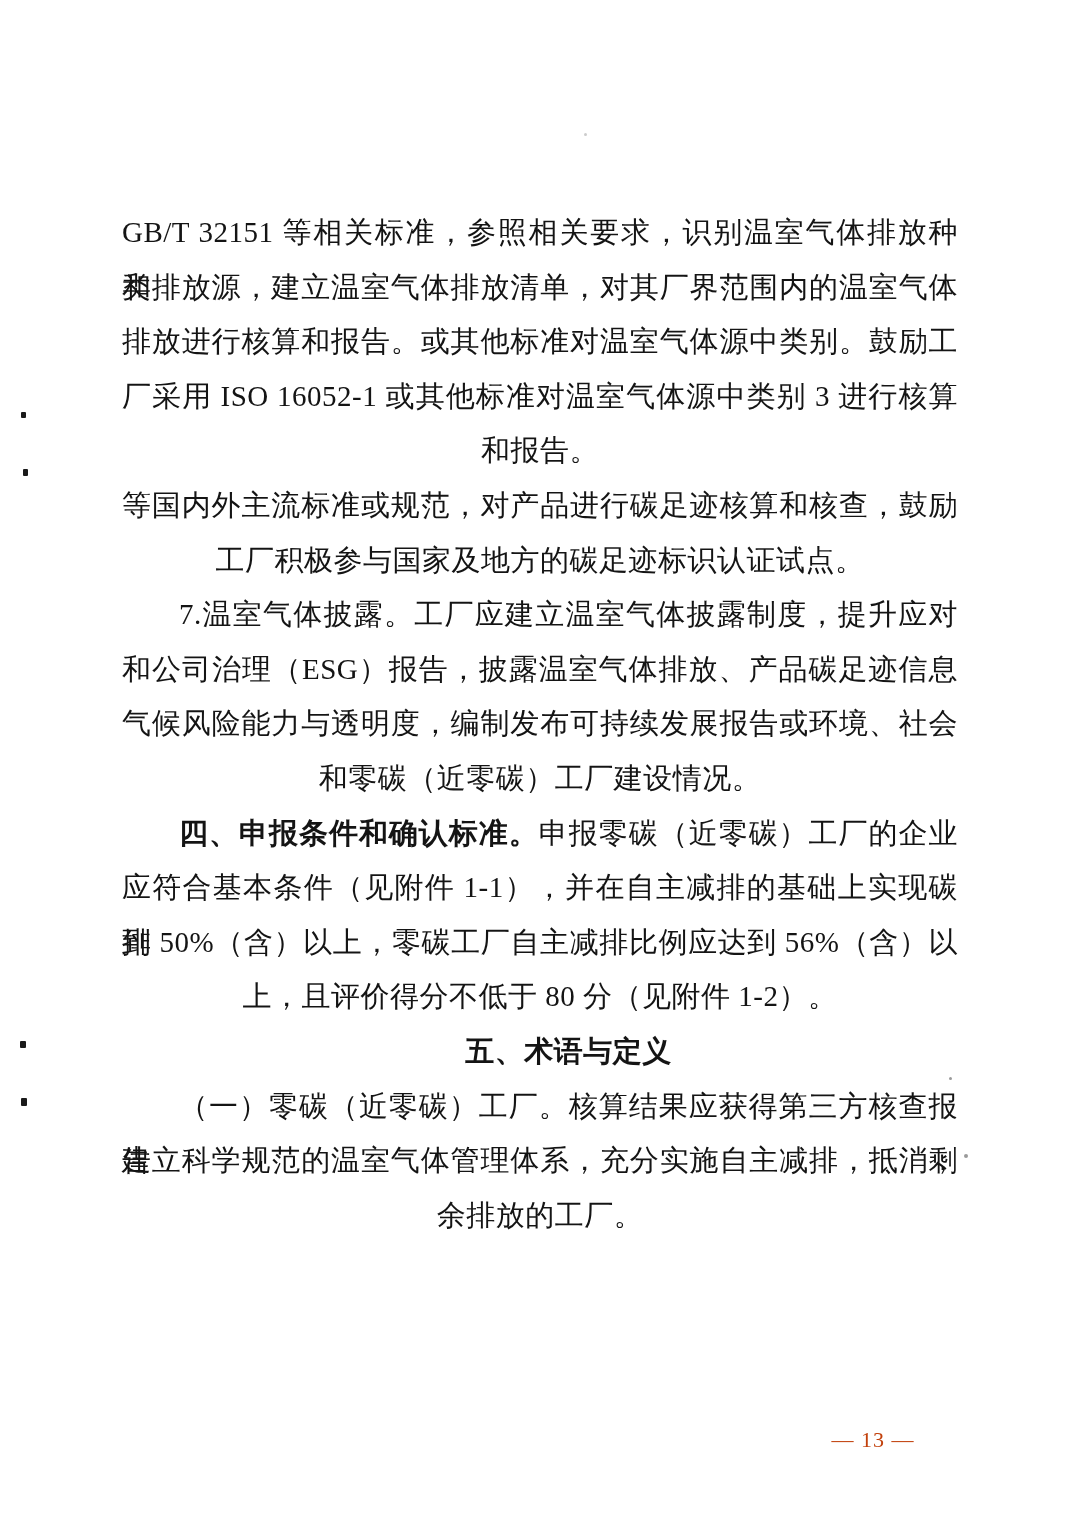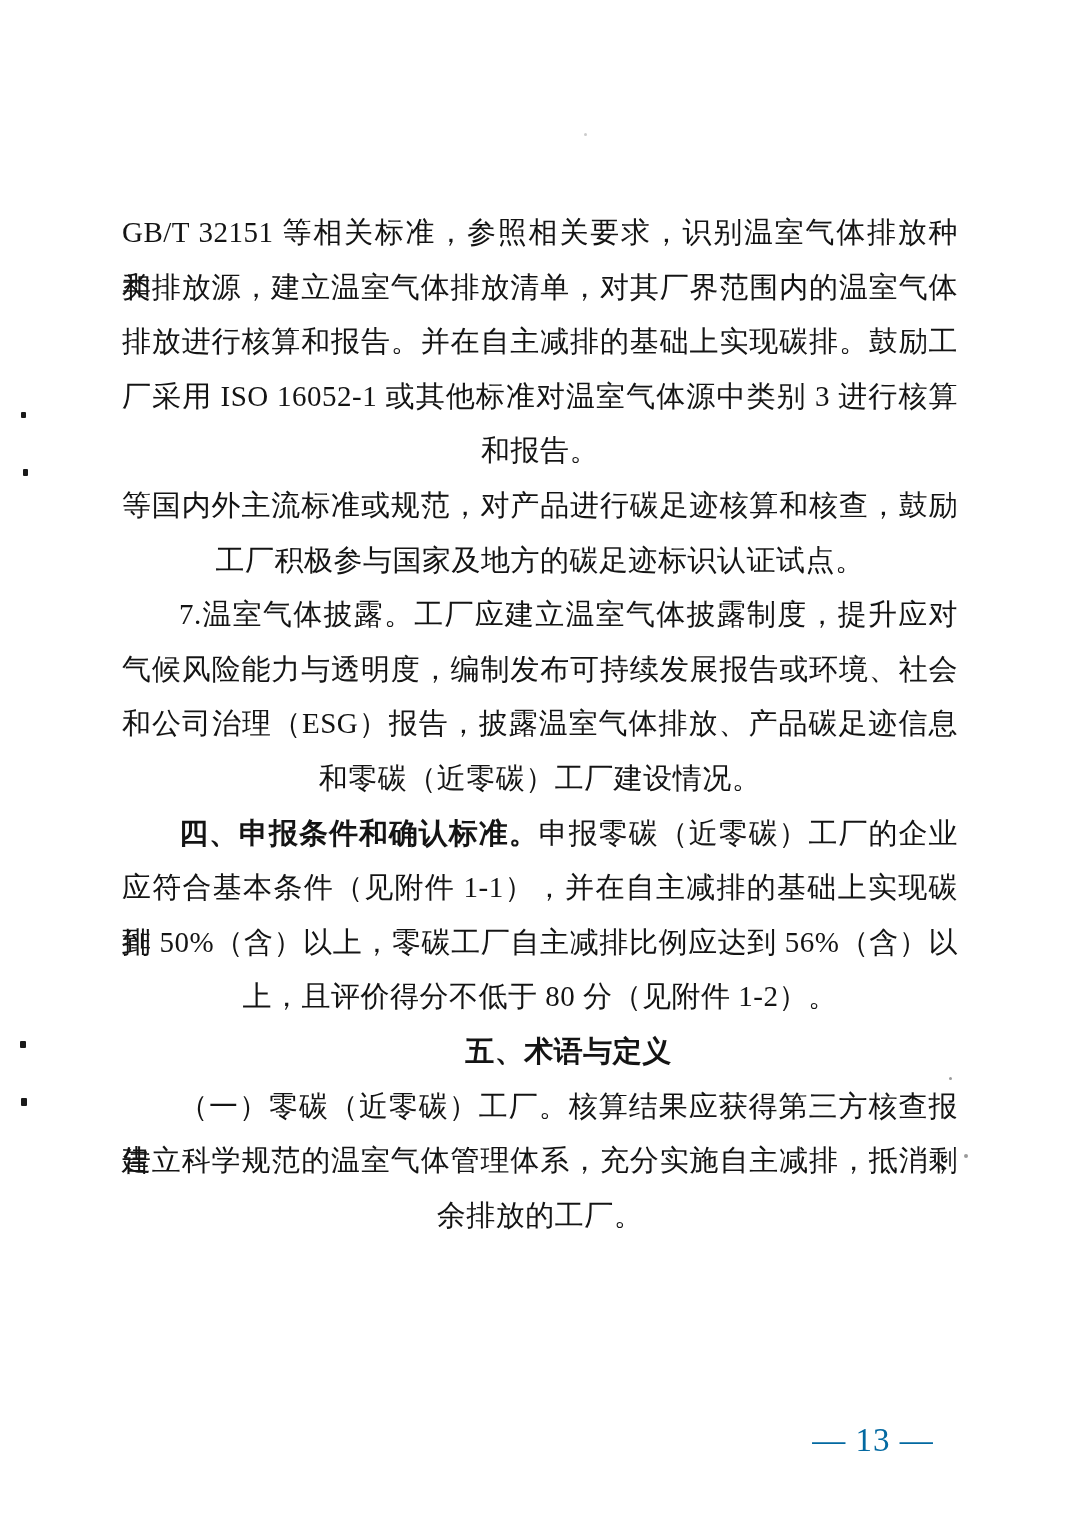--- a/index.html
+++ b/index.html
@@ -43,50 +43,50 @@
     font-weight: 700;
   }
   .footer {
     position: absolute;
     left: 808px;
     top: 1418px;
     width: 130px;
     height: 44px;
     line-height: 44px;
     text-align: center;
-    font-size: 33px;
-    color: #0369a1;
+    font-size: 22px;
+    color: #c2410c;
     letter-spacing: 1px;
   }
   .speck {
     position: absolute;
     background: #1a1a1a;
     border-radius: 1px;
   }
   .speck.faint {
     background: #9a9a9a;
     border-radius: 50%;
   }
 </style>
 </head>
 <body>
 
 <div class="page">
 
   <div class="text-block">
     <div class="line j"><span>GB/T 32151 等相关标准，参照相关要求，识别温室气体排放种类</span></div>
     <div class="line j"><span>和排放源，建立温室气体排放清单，对其厂界范围内的温室气体</span></div>
-    <div class="line j"><span>排放进行核算和报告。并在自主减排的基础上实现碳排。鼓励工</span></div>
+    <div class="line j"><span>排放进行核算和报告。或其他标准对温室气体源中类别。鼓励工</span></div>
     <div class="line j"><span>厂采用 ISO 16052-1 或其他标准对温室气体源中类别 3 进行核算</span></div>
     <div class="line"><span>和报告。</span></div>
     <div class="line j"><span>等国内外主流标准或规范，对产品进行碳足迹核算和核查，鼓励</span></div>
     <div class="line"><span>工厂积极参与国家及地方的碳足迹标识认证试点。</span></div>
     <div class="line j ind"><span>7.温室气体披露。工厂应建立温室气体披露制度，提升应对</span></div>
+    <div class="line j"><span>和公司治理（ESG）报告，披露温室气体排放、产品碳足迹信息</span></div>
     <div class="line j"><span>气候风险能力与透明度，编制发布可持续发展报告或环境、社会</span></div>
-    <div class="line j"><span>和公司治理（ESG）报告，披露温室气体排放、产品碳足迹信息</span></div>
     <div class="line"><span>和零碳（近零碳）工厂建设情况。</span></div>
     <div class="line j ind"><span class="b">四、申报条件和确认标准。</span><span>申报零碳（近零碳）工厂的企业</span></div>
     <div class="line j"><span>应符合基本条件（见附件 1-1），并在自主减排的基础上实现碳排</span></div>
     <div class="line j"><span>到 50%（含）以上，零碳工厂自主减排比例应达到 56%（含）以</span></div>
     <div class="line"><span>上，且评价得分不低于 80 分（见附件 1-2）。</span></div>
     <div class="line ind"><span class="b">五、术语与定义</span></div>
     <div class="line j ind"><span>（一）零碳（近零碳）工厂。核算结果应获得第三方核查报告，</span></div>
     <div class="line j"><span>建立科学规范的温室气体管理体系，充分实施自主减排，抵消剩</span></div>
     <div class="line"><span>余排放的工厂。</span></div>
   </div>

